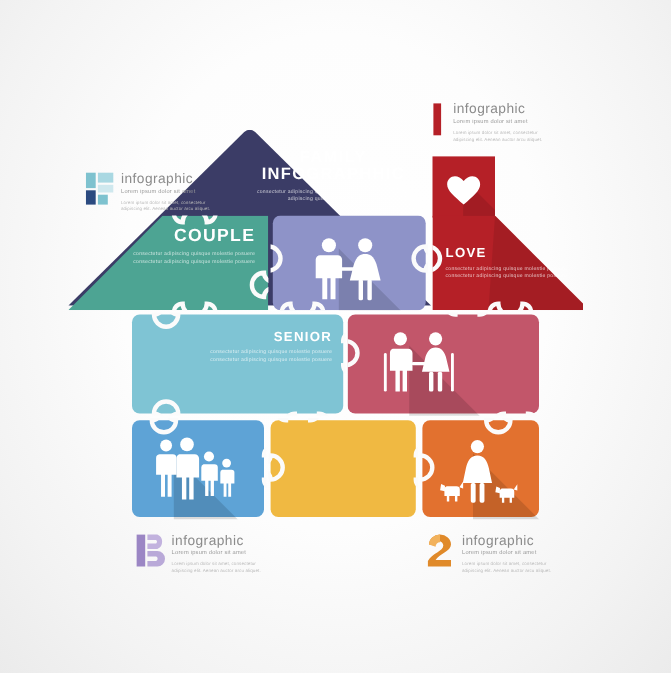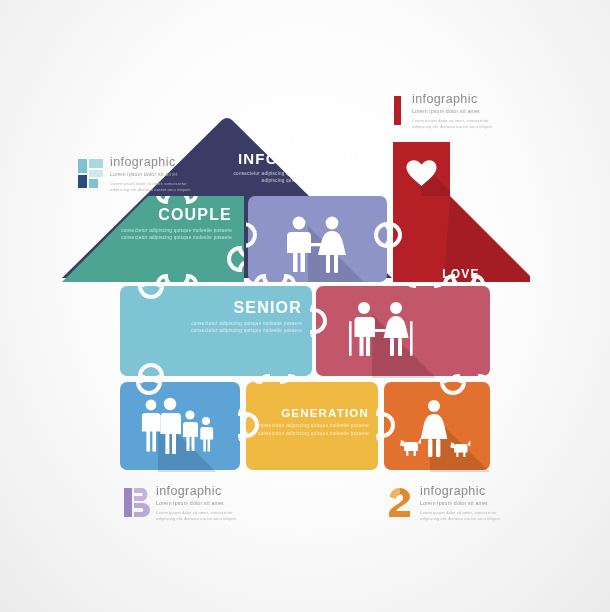--- a/index.html
+++ b/index.html
@@ -38,39 +38,39 @@
   #couple-text{position:absolute;right:12px;top:11px;width:124px;}
   #couple-text .txt-title{font-size:16px;}
 
   
   #purplepiece{left:246px;top:196px;width:143px;height:86px;}
 
   
   #chimney{left:393px;top:142px;width:57px;height:56px;}
   #love{left:393px;top:196px;width:137px;height:86px;}
   #love-text{position:absolute;left:12px;top:28px;width:112px;text-align:left;}
-  #love-text .txt-title{font-size:12px;text-align:center;margin-top:44px;}
+  #love-text .txt-title{font-size:12px;text-align:left;}
   #love-text .txt-body{text-align:left;}
 
   
   #senior{left:118px;top:284px;width:196px;height:94px;}
   #senior-text{position:absolute;right:12px;top:16px;width:128px;}
-  #senior-text .txt-title{font-size:16px;}
+  #senior-text .txt-title{font-size:12px;}
 
   #seniorfig{left:316px;top:284px;width:176px;height:94px;}
 
   
   #familyfig{left:118px;top:380px;width:124px;height:92px;}
   #generation{left:244px;top:380px;width:136px;height:92px;}
   #generation-text{position:absolute;right:11px;top:27px;width:112px;}
   #generation-text .txt-title{font-size:11.5px;}
   #petsfig{left:382px;top:380px;width:110px;height:92px;}
 
   
-  .lbl{position:absolute;display:flex;align-items:flex-end;gap:6px;}
+  .lbl{position:absolute;display:flex;align-items:flex-start;gap:6px;}
   .lbl .num{flex:0 0 auto;}
   .lbl .body{padding-top:1px;}
   .lbl .head{
     font-size:12.5px;letter-spacing:.4px;color:#8c8c8c;line-height:1;
     font-weight:normal;
   }
   .lbl .sub{
     font-size:5.2px;color:#9a9a9a;margin-top:3.5px;letter-spacing:.2px;line-height:1.1;
   }
   .lbl .p{
@@ -263,24 +263,20 @@
   <div class="piece" id="generation">
     <svg width="136" height="92" viewBox="0 0 136 92">
       <rect x="2" y="2" width="132" height="88" rx="7" fill="#f0b942"></rect>
 
       <path d="M16,2 a11,11 0 1,1 22,0 a8,8 0 0,0 0,-16 h-22 a8,8 0 0,0 0,16 z" fill="none" stroke="#fbfbfb" stroke-width="4"></path>
 
       <path d="M2,34 a11,11 0 1,1 0,22 a8,8 0 0,0 -16,0 v-22 a8,8 0 0,0 16,0 z" fill="none" stroke="#fbfbfb" stroke-width="4"></path>
 
       <path d="M134,34 a11,11 0 1,1 0,22 a8,8 0 0,0 16,0 v-22 a8,8 0 0,0 -16,0 z" fill="none" stroke="#fbfbfb" stroke-width="4"></path>
     </svg>
-    <div id="generation-text">
-      <div class="txt-title">GENERATION</div>
-      <div class="txt-body">consectetur adipiscing quisque molestie posuere consectetur adipiscing quisque molestie posuere</div>
-    </div>
   </div>
 
   <div class="piece" id="petsfig">
     <svg width="110" height="92" viewBox="0 0 110 92">
       <rect x="2" y="2" width="106" height="88" rx="7" fill="#e2712f"></rect>
       <path d="M48,32 l70,70 h-70 z" fill="#000" opacity="0.13"></path>
       <g fill="#ffffff">
 
         <circle cx="52" cy="26" r="6"></circle>
         <path d="M52,34 c6,0 9,4.5 10.5,12 l2.8,13 h-26.6 l2.8,-13 c1.5,-7.5 4.5,-12 10.5,-12 z"></path>

